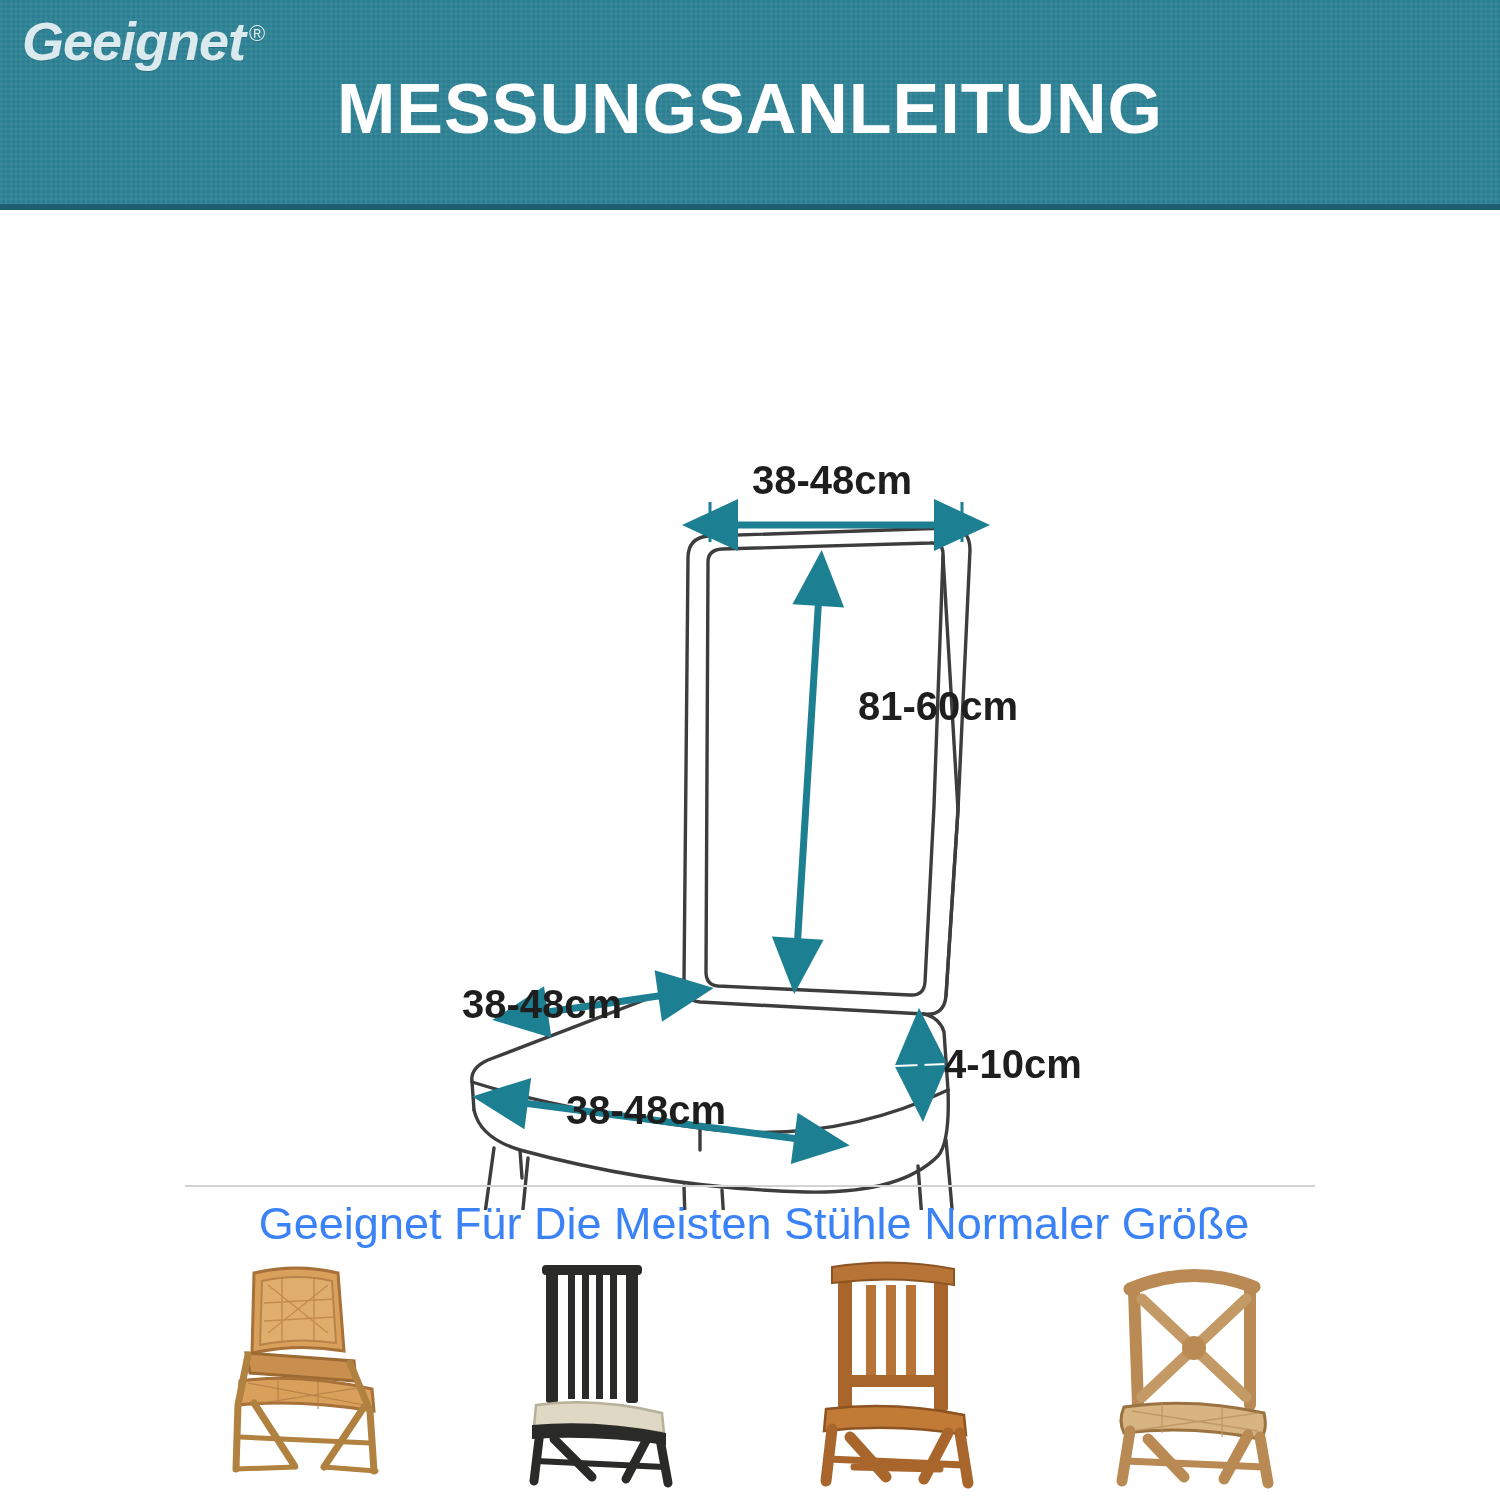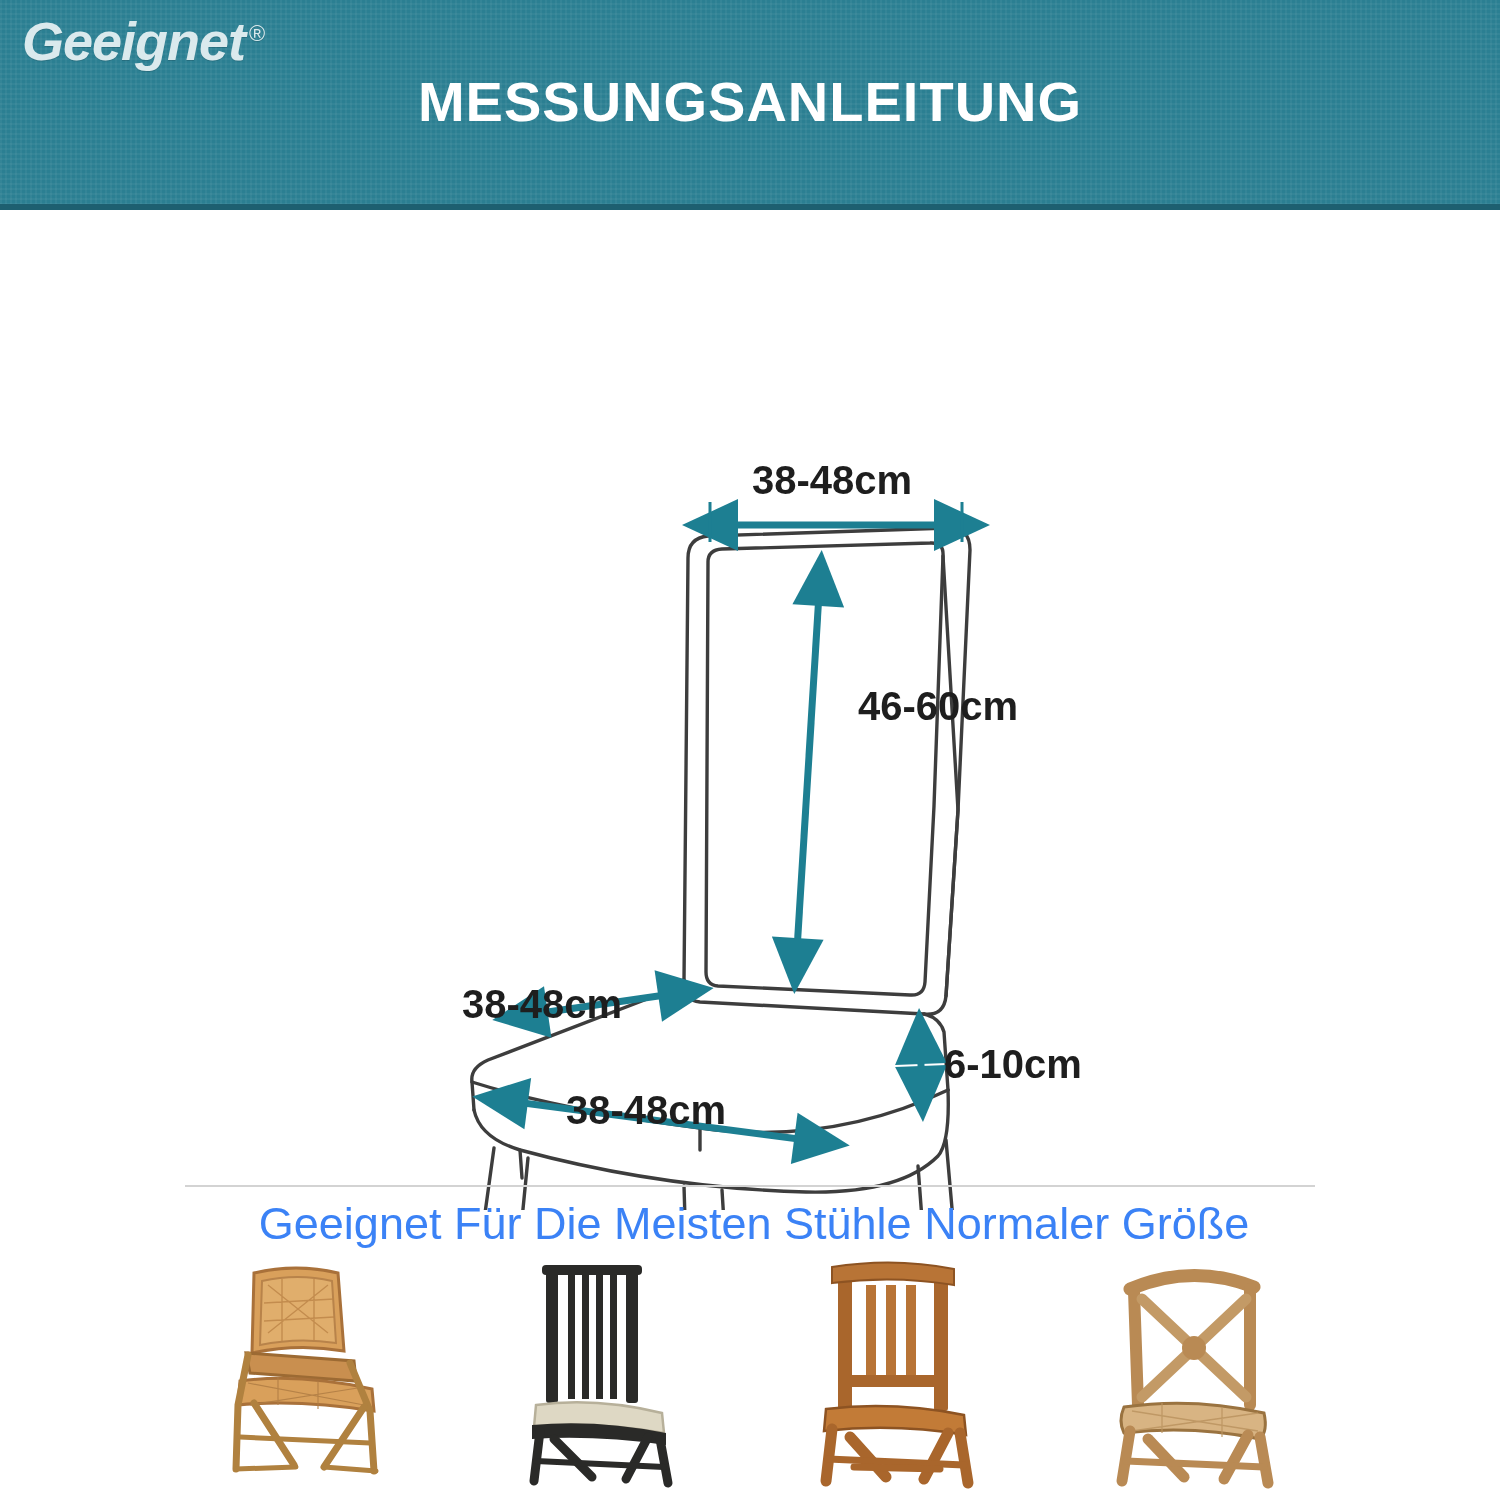--- a/index.html
+++ b/index.html
@@ -55,21 +55,21 @@
     font-weight: normal;
     margin-left: 4px;
   }
   .banner-title {
     position: absolute;
     left: 0;
     top: 74px;
     width: 1500px;
     text-align: center;
     color: #ffffff;
-    font-size: 56px;
+    font-size: 70px;
     font-weight: bold;
     letter-spacing: 1px;
     line-height: 1;
     white-space: nowrap;
   }
 
   
   .diagram {
     position: absolute;
     left: 0;
@@ -190,23 +190,23 @@
 
       <line x1="520" y1="806" x2="686" y2="782" marker-start="url(#arrowStart)" marker-end="url(#arrowEnd)"></line>
 
       <line x1="920" y1="826" x2="922" y2="884" marker-start="url(#arrowStart)" marker-end="url(#arrowEnd)"></line>
 
       <line x1="500" y1="890" x2="822" y2="932" marker-start="url(#arrowStart)" marker-end="url(#arrowEnd)"></line>
     </g>
   </svg>
 
   <div class="dim-label top">38-48cm</div>
-  <div class="dim-label height">46-60cm</div>
+  <div class="dim-label height">81-60cm</div>
   <div class="dim-label depth">38-48cm</div>
-  <div class="dim-label thick">6-10cm</div>
+  <div class="dim-label thick">4-10cm</div>
   <div class="dim-label width">38-48cm</div>
 </div>
 
 <div class="divider"></div>
 <div class="caption">Geeignet Für Die Meisten Stühle Normaler Größe</div>
 
 <div class="chairs">
 
   <div class="chair-thumb">
     <svg width="250" height="235" viewBox="0 0 250 235" xmlns="http://www.w3.org/2000/svg">

